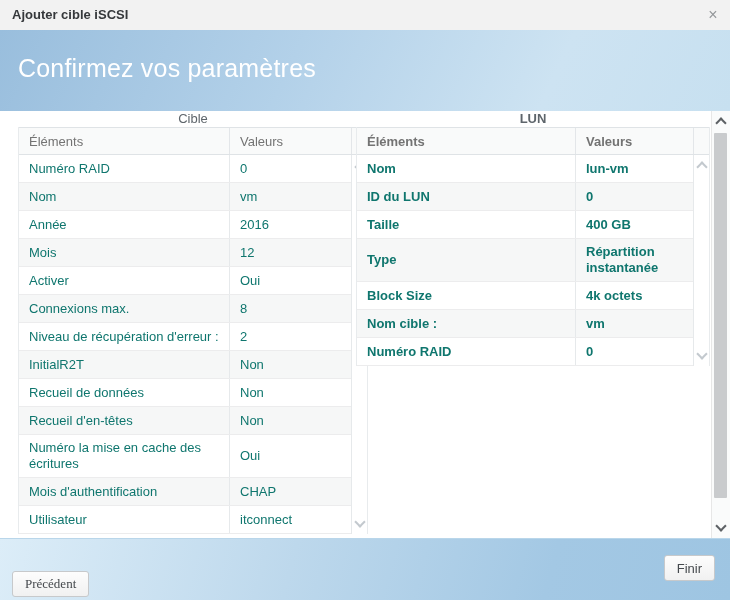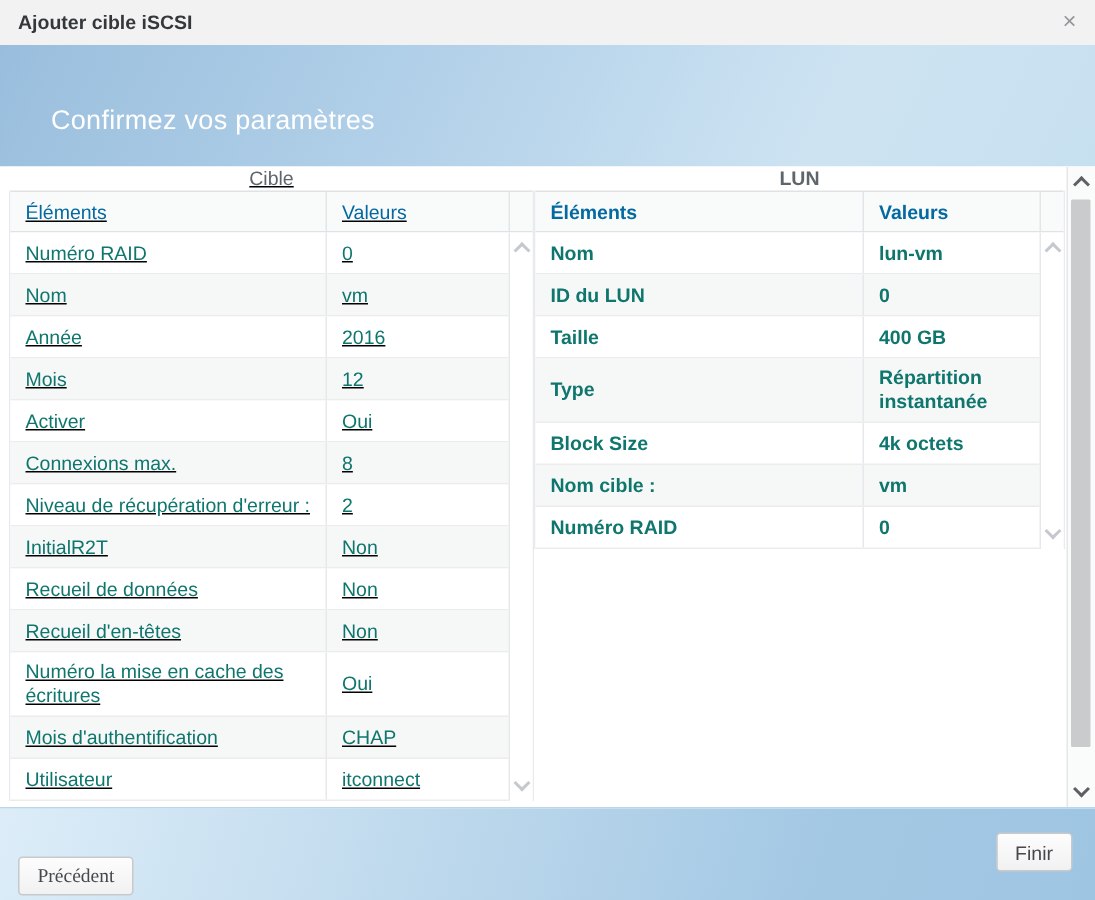--- a/index.html
+++ b/index.html
@@ -19,43 +19,43 @@
   .close-btn{
     position:absolute;right:6px;top:4px;width:22px;height:22px;line-height:22px;
     text-align:center;color:#95989b;font-size:16px;cursor:default;
   }
   
   .banner{
     position:absolute;top:30px;left:0;right:0;height:81px;
     background:linear-gradient(115deg,#99bedd 0%,#b3d1e9 40%,#cde3f2 75%,#c7e0f0 100%);
   }
   .banner h1{
-    margin:16px;position:absolute;left:18px;top:24px;
-    font-size:18px;font-weight:normal;color:#ffffff;letter-spacing:0.2px;
+    margin:0;position:absolute;left:18px;top:24px;
+    font-size:25px;font-weight:normal;color:#ffffff;letter-spacing:0.2px;
   }
   
   .content{
     position:absolute;top:111px;left:0;right:0;height:427px;
     background:#fff;overflow:hidden;
   }
   .grid-wrap{position:absolute;top:0;}
-  .grid-wrap.left{left:6px;width:350px;text-decoration:underline;}
+  .grid-wrap.left{left:18px;width:350px;}
   .grid-wrap.right{left:356px;width:354px;font-weight:bold;}
   .group-label{
     height:16px;line-height:15px;text-align:center;
     font-size:13px;color:#5e656b;
   }
   .grid{position:relative;border-left:1px solid #e8ebed;border-right:1px solid #e8ebed;}
   .grid-header{
     display:flex;height:28px;box-sizing:border-box;
     background:#f9fafa;border-top:1px solid #dfe3e6;border-bottom:1px solid #dfe3e6;
   }
   .hcell{
     box-sizing:border-box;display:flex;align-items:center;
-    padding:0 4px 0 10px;font-size:13px;color:#0369a1;
+    padding:0 4px 0 10px;font-size:13px;color:#737373;
     border-right:1px solid #e3e6e9;
   }
   .hcell.cell-value{flex:1;margin-right:15px;}
   .grid-body{position:relative;}
   .grid-row{
     display:flex;min-height:27px;box-sizing:content-box;
     border-bottom:1px solid #ececed;margin-right:15px;background:#ffffff;
   }
   .grid-row:nth-child(even){background:#f6f7f7;}
   .cell{

